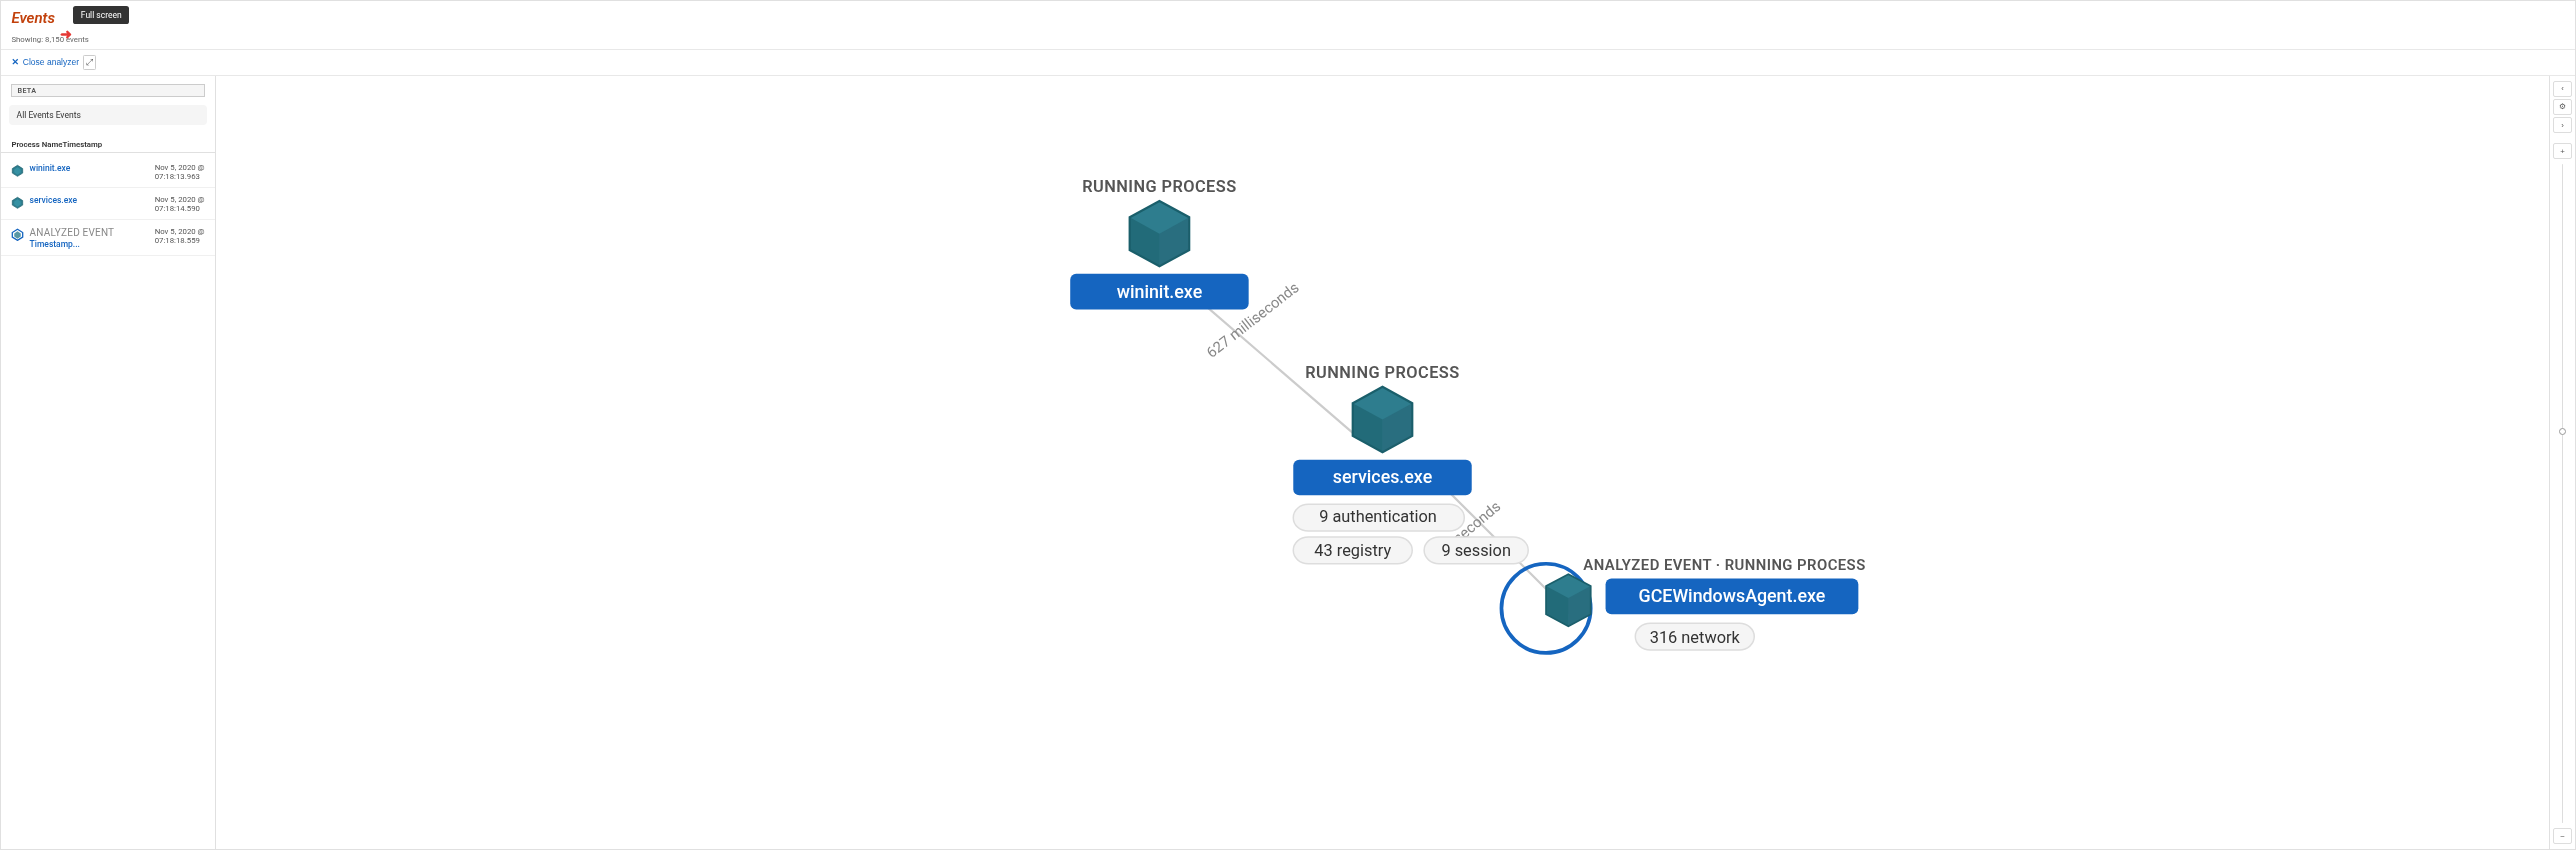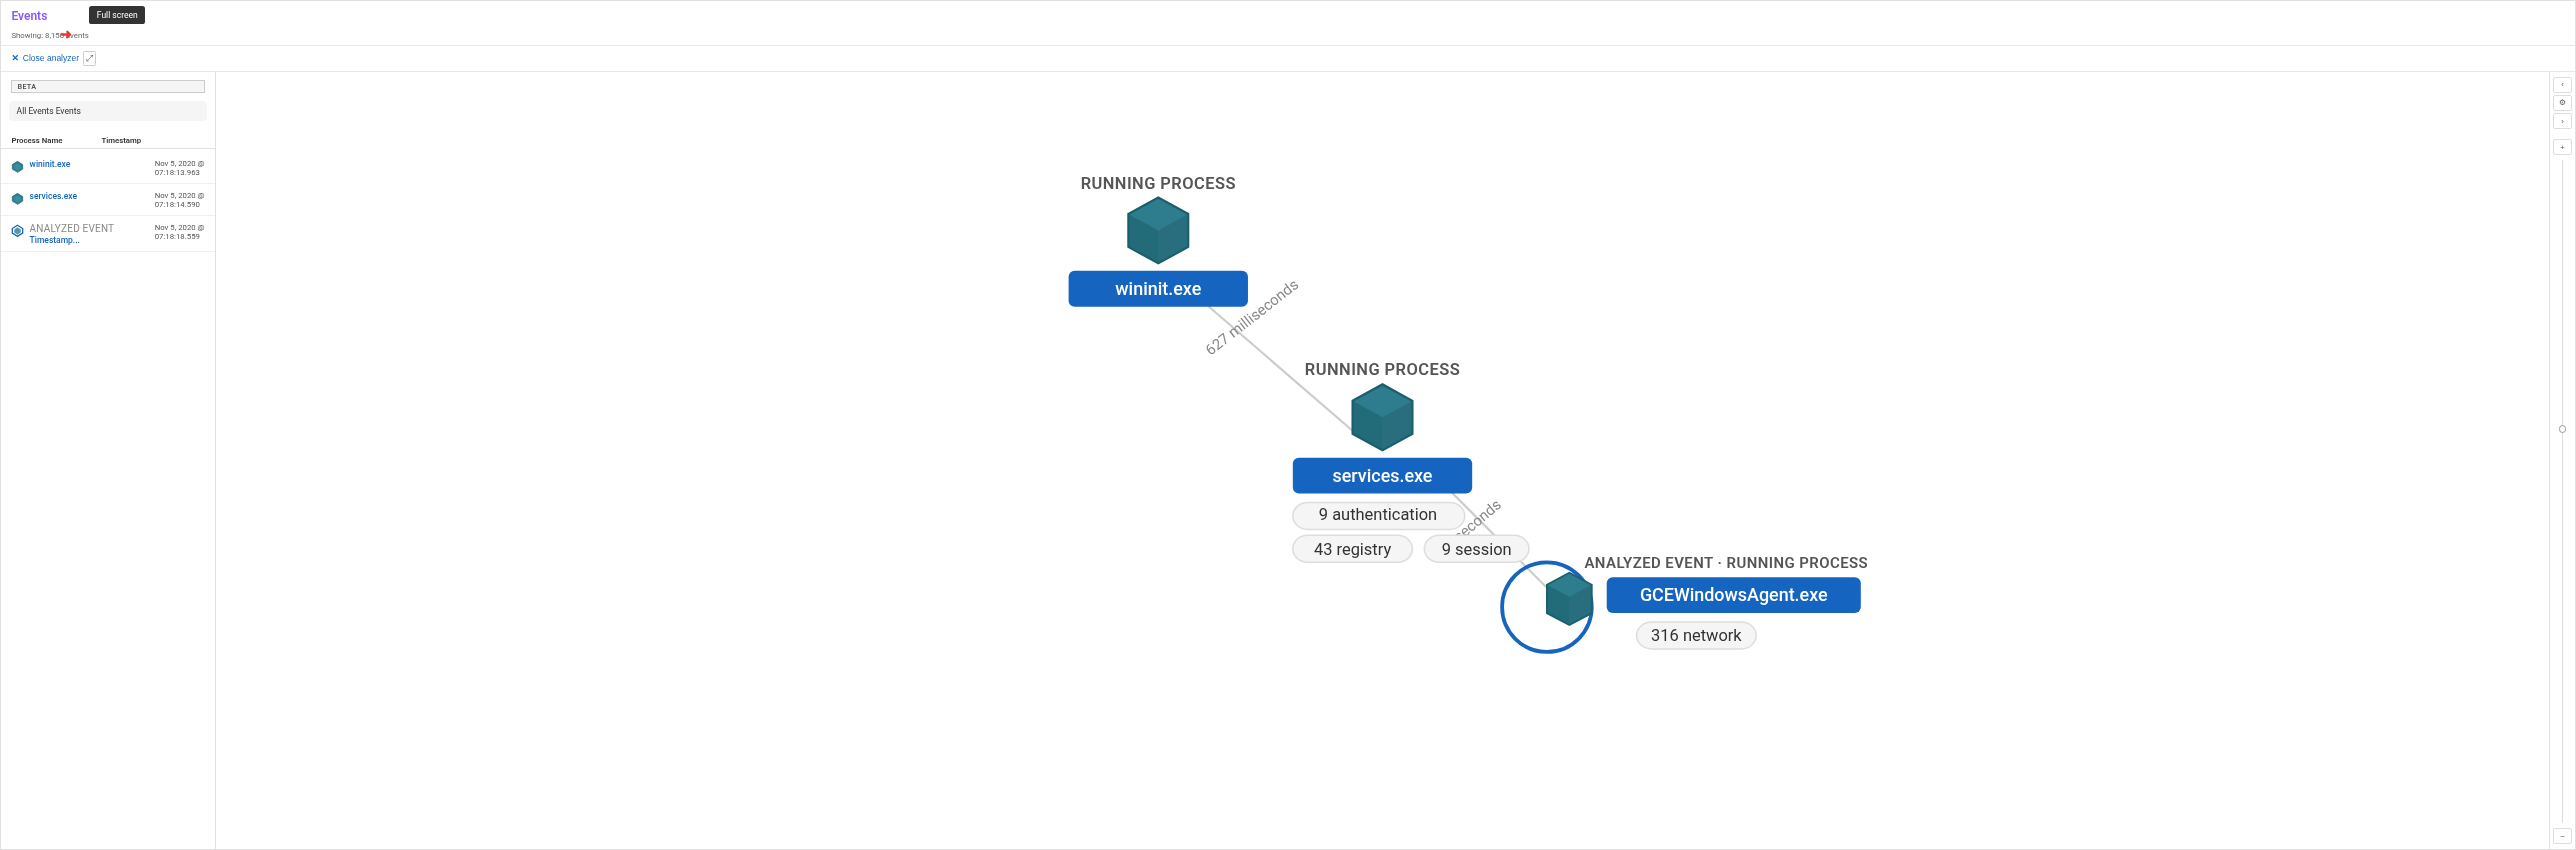--- a/index.html
+++ b/index.html
@@ -19,35 +19,36 @@
     }
 
     
     .header {
       padding: 7.8px 10.4px 5.2px;
       border-bottom: 0.7px solid #e8e8e8;
       position: relative;
     }
 
     .header-title {
-      font-size: 12px;
+      font-size: 15px;
       font-weight: 600;
-      color: #8b5cf6;
+      color: #c2410c;
+      font-style: italic;
     }
 
     .header-subtitle {
       font-size: 7.8px;
       color: #666;
       margin-top: 8px;
     }
 
     .tooltip-badge {
       position: absolute;
       top: 5.2px;
-      left: 88px;
+      left: 72px;
       background: #333;
       color: #fff;
       padding: 3.9px 7.8px;
       border-radius: 2.6px;
       font-size: 8.5px;
       white-space: nowrap;
       z-index: 100;
     }
 
     .arrow-indicator {
@@ -129,21 +130,20 @@
       margin: 0 7.8px 10.4px;
       background: #f5f5f5;
       border-radius: 3.9px;
       padding: 5.2px 7.8px;
       font-size: 8.5px;
       color: #333;
     }
 
     .table-header {
       display: flex;
-      gap: 39px;
       padding: 3.9px 10.4px;
       border-bottom: 0.7px solid #e0e0e0;
       margin-bottom: 2.6px;
       align-items: center;
     }
 
     .table-header-cell {
       font-size: 7.8px;
       font-weight: 600;
       color: #333;

